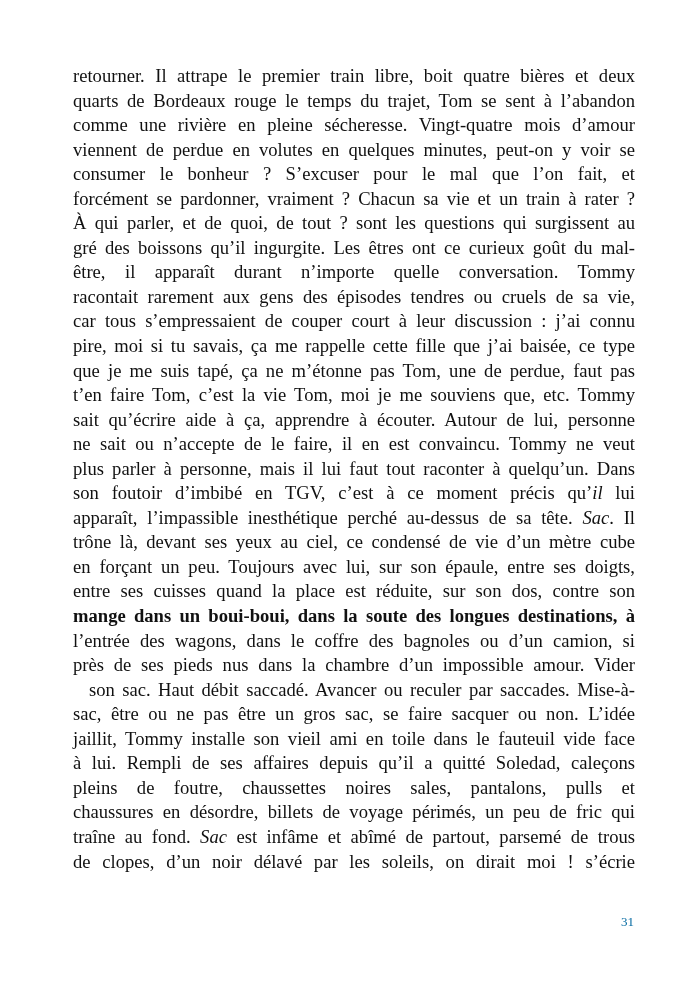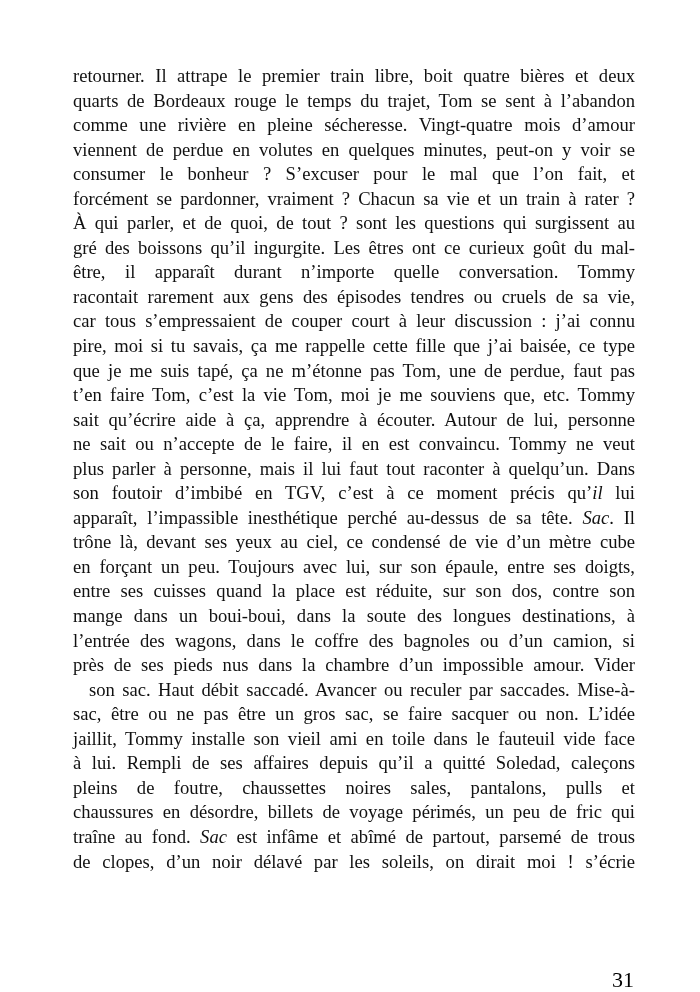--- a/index.html
+++ b/index.html
@@ -20,24 +20,24 @@
       white-space: nowrap;
       text-align: justify;
       text-align-last: justify;
       overflow: visible;
     }
     .line.last { text-align-last: justify; }
     .line i { font-style: italic; }
     .page-number {
       position: absolute;
       right: 66px;
-      top: 967px;
+      top: 914px;
       font-family: "Liberation Serif", "DejaVu Serif", serif;
-      font-size: 22px;
-      color: #000000;
+      font-size: 13px;
+      color: #0369a1;
     }
   </style>
 </head>
 <body>
 
 <div class="page">
   <span class="line" style="display: block; word-spacing: 0px;"><span style="white-space: nowrap;">retourner. Il attrape le premier train libre, boit quatre bières et deux</span></span>
   <span class="line" style="display: block; word-spacing: 0px;"><span style="white-space: nowrap;">quarts de Bordeaux rouge le temps du trajet, Tom se sent à l’abandon</span></span>
   <span class="line" style="display: block; word-spacing: 0px;"><span style="white-space: nowrap;">comme une rivière en pleine sécheresse. Vingt-quatre mois d’amour</span></span>
   <span class="line" style="display: block; word-spacing: 0px;"><span style="white-space: nowrap;">viennent de perdue en volutes en quelques minutes, peut-on y voir se</span></span>
@@ -52,21 +52,21 @@
   <span class="line" style="display: block; word-spacing: 0px;"><span style="white-space: nowrap;">que je me suis tapé, ça ne m’étonne pas Tom, une de perdue, faut pas</span></span>
   <span class="line" style="display: block; word-spacing: 0px;"><span style="white-space: nowrap;">t’en faire Tom, c’est la vie Tom, moi je me souviens que, etc. Tommy</span></span>
   <span class="line" style="display: block; word-spacing: 0px;"><span style="white-space: nowrap;">sait qu’écrire aide à ça, apprendre à écouter. Autour de lui, personne</span></span>
   <span class="line" style="display: block; word-spacing: 0px;"><span style="white-space: nowrap;">ne sait ou n’accepte de le faire, il en est convaincu. Tommy ne veut</span></span>
   <span class="line" style="display: block; word-spacing: 0px;"><span style="white-space: nowrap;">plus parler à personne, mais il lui faut tout raconter à quelqu’un. Dans</span></span>
   <span class="line" style="display: block; word-spacing: 0px;"><span style="white-space: nowrap;"><span>son foutoir d’imbibé en TGV, c’est à ce moment précis qu’</span><i>il</i><span> lui</span></span></span>
   <span class="line" style="display: block; word-spacing: 0px;"><span style="white-space: nowrap; letter-spacing: -0.000217014px;"><span>apparaît, l’impassible inesthétique perché au-dessus de sa tête. </span><i>Sac</i><span>. Il</span></span></span>
   <span class="line" style="display: block; word-spacing: 0px;"><span style="white-space: nowrap;">trône là, devant ses yeux au ciel, ce condensé de vie d’un mètre cube</span></span>
   <span class="line" style="display: block; word-spacing: 0px;"><span style="white-space: nowrap;">en forçant un peu. Toujours avec lui, sur son épaule, entre ses doigts,</span></span>
   <span class="line" style="display: block; word-spacing: 0px;"><span style="white-space: nowrap;">entre ses cuisses quand la place est réduite, sur son dos, contre son</span></span>
-  <span class="line" style="display: block; word-spacing: 0px;"><span style="white-space: nowrap;">mange dans un boui-boui, dans la soute des longues destinations, à</span></span>
+  <span class="line" style="display: block; word-spacing: 0px; font-weight: bold;"><span style="white-space: nowrap;">mange dans un boui-boui, dans la soute des longues destinations, à</span></span>
   <span class="line" style="display: block; word-spacing: 0px;"><span style="white-space: nowrap;">l’entrée des wagons, dans le coffre des bagnoles ou d’un camion, si</span></span>
   <span class="line" style="display: block; word-spacing: 0px;"><span style="white-space: nowrap;">près de ses pieds nus dans la chambre d’un impossible amour. Vider</span></span>
   <span class="line" style="display: block; word-spacing: 0px; margin-left: 16px;"><span style="white-space: nowrap;">son sac. Haut débit saccadé. Avancer ou reculer par saccades. Mise-à-</span></span>
   <span class="line" style="display: block; word-spacing: 0px;"><span style="white-space: nowrap;">sac, être ou ne pas être un gros sac, se faire sacquer ou non. L’idée</span></span>
   <span class="line" style="display: block; word-spacing: 0px;"><span style="white-space: nowrap;">jaillit, Tommy installe son vieil ami en toile dans le fauteuil vide face</span></span>
   <span class="line" style="display: block; word-spacing: 0px;"><span style="white-space: nowrap;">à lui. Rempli de ses affaires depuis qu’il a quitté Soledad, caleçons</span></span>
   <span class="line" style="display: block; word-spacing: 0px;"><span style="white-space: nowrap;">pleins de foutre, chaussettes noires sales, pantalons, pulls et</span></span>
   <span class="line" style="display: block; word-spacing: 0px;"><span style="white-space: nowrap;">chaussures en désordre, billets de voyage périmés, un peu de fric qui</span></span>
   <span class="line" style="display: block; word-spacing: 0px;"><span style="white-space: nowrap;"><span>traîne au fond. </span><i>Sac</i><span> est infâme et abîmé de partout, parsemé de trous</span></span></span>
   <span class="line last" style="display: block; word-spacing: 0px;"><span style="white-space: nowrap;">de clopes, d’un noir délavé par les soleils, on dirait moi ! s’écrie</span></span>

